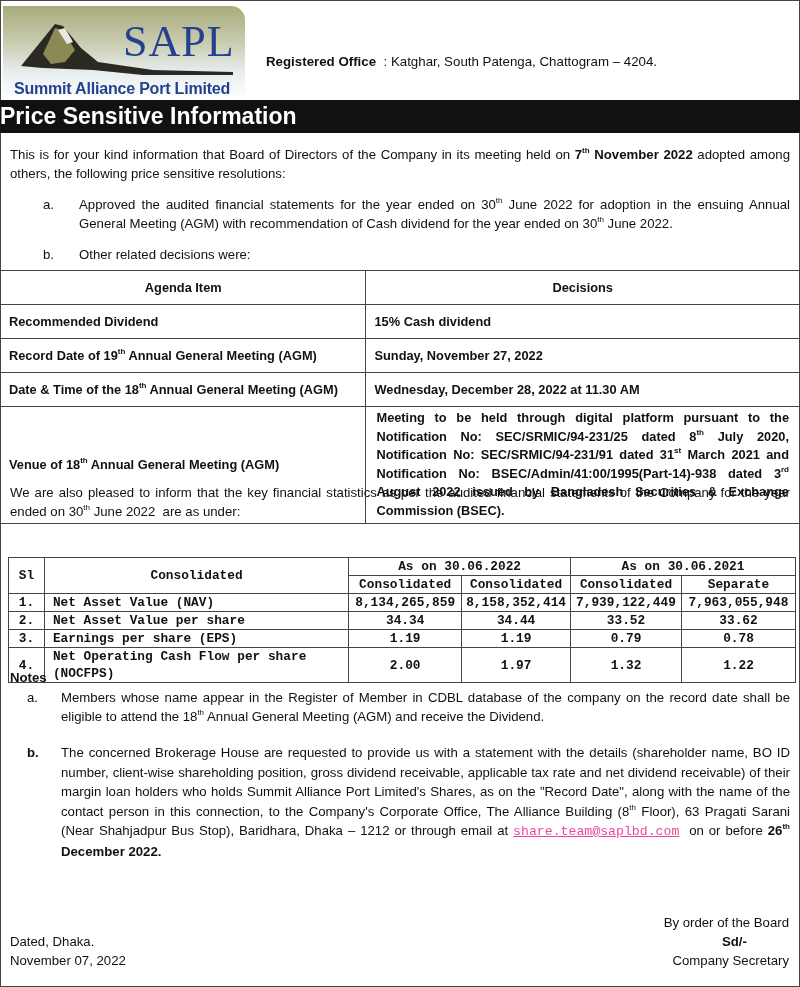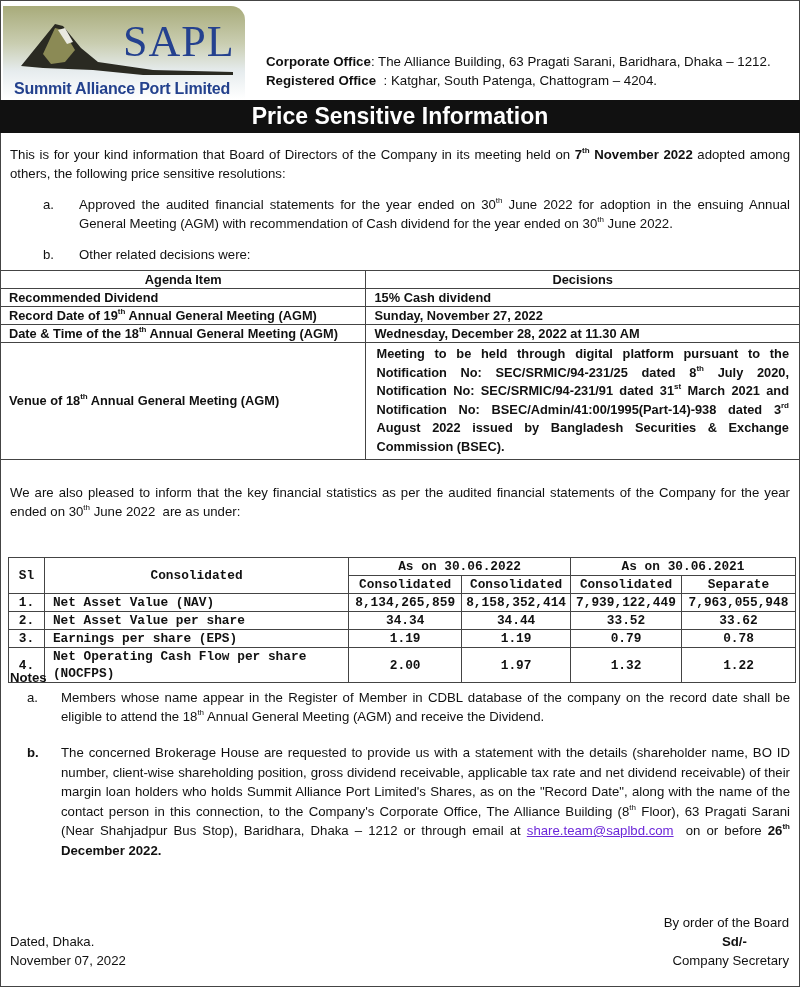--- a/index.html
+++ b/index.html
@@ -12,52 +12,51 @@
           border-radius:0 14px 0 0;
           background:linear-gradient(180deg,#a8ab7a 0%,#c9cdb0 40%,#e6ecee 70%,#ffffff 100%); overflow:hidden;text-align:center; }
   .logo svg { position:absolute; left:0; top:0; }
   .logo-name { position:absolute; left:120px; top:10px; font-family:"Liberation Serif", serif;
                font-size:44px; color:#24418f; letter-spacing:1px; }
   .logo-sub { position:absolute; left:11px; top:74px; font-size:16px; font-weight:bold;
               color:#23418d; letter-spacing:-0.2px; }
   .office { position:absolute; left:266px; top:52px; font-size:13.3px; line-height:19px; }
   .office b { font-weight:bold; }
   .title-bar { position:absolute; left:0; top:100px; width:800px; height:33px; background:#111;
-               color:#fff; font-weight:bold; font-size:23px; text-align:center; line-height:33px; }
+               color:#fff; font-weight:bold; font-size:23px; text-align:left; line-height:33px; }
   .p { position:absolute; font-size:13.2px; line-height:19px; }
   .justify { text-align:justify; }
   sup { font-size:8px; line-height:0; vertical-align:6px; }
   table { border-collapse:collapse; position:absolute; font-size:12.8px; font-weight:bold; }
-  td, th { border:1px solid #444; padding:0 8px; }
+  td, th { border:1px solid #444; padding:8px 8px; }
   .agenda { left:0; top:270px; width:800px; }
   .agenda td, .agenda th { height:17px; line-height:17px; }
   .agenda th { font-weight:bold; text-align:center; }
   .agenda .venue-dec { text-align:justify; line-height:18.6px; padding:2px 10px 2px 10px; }
   .fin { left:8px; top:557px; width:788px;font-family:Liberation Mono, monospace; }
   .fin td, .fin th { height:17px; line-height:17px; text-align:center; padding:0 4px; }
   .fin td.part { text-align:left; padding-left:8px; }
-  a.email { color:#6d28d9; text-decoration:underline; }
+  a.email { color:#ec4899; text-decoration:underline;font-family:Liberation Mono, monospace; }
 </style>
 </head>
 <body>
 
 <div class="frame"></div>
 
 <div class="header">
   <div class="logo">
     <svg width="242" height="93">
       <polygon points="18,60 52,18 60,20 78,42 95,56 150,64 230,66 230,69 140,69 90,64 40,62" fill="#2a2a22"></polygon>
       <polygon points="40,48 52,22 60,24 72,44 62,56 48,58" fill="#8b8a55"></polygon>
       <polygon points="55,24 62,22 70,36 64,38" fill="#e9e9e0"></polygon>
     </svg>
     <div class="logo-name">SAPL</div>
     <div class="logo-sub">Summit Alliance Port Limited</div>
   </div>
   <div class="office">
-    <div><b>Corporate Office</b><span>: The Alliance Building, 63 Pragati Sarani, Baridhara, Dhaka – 1212.</span></div>
     <div style="white-space:pre"><b>Registered Office</b><span>  : Katghar, South Patenga, Chattogram – 4204.</span></div>
   </div>
 </div>
 
 <div class="title-bar">Price Sensitive Information</div>
 
 <div class="p justify" style="left:10px; top:145px; width:780px;">
   <span>This is for your kind information that Board of Directors of the Company in its meeting held on </span><b><span>7</span><sup>th</sup><span> November 2022</span></b><span> adopted among others, the following price sensitive resolutions:</span>
 </div>
 

